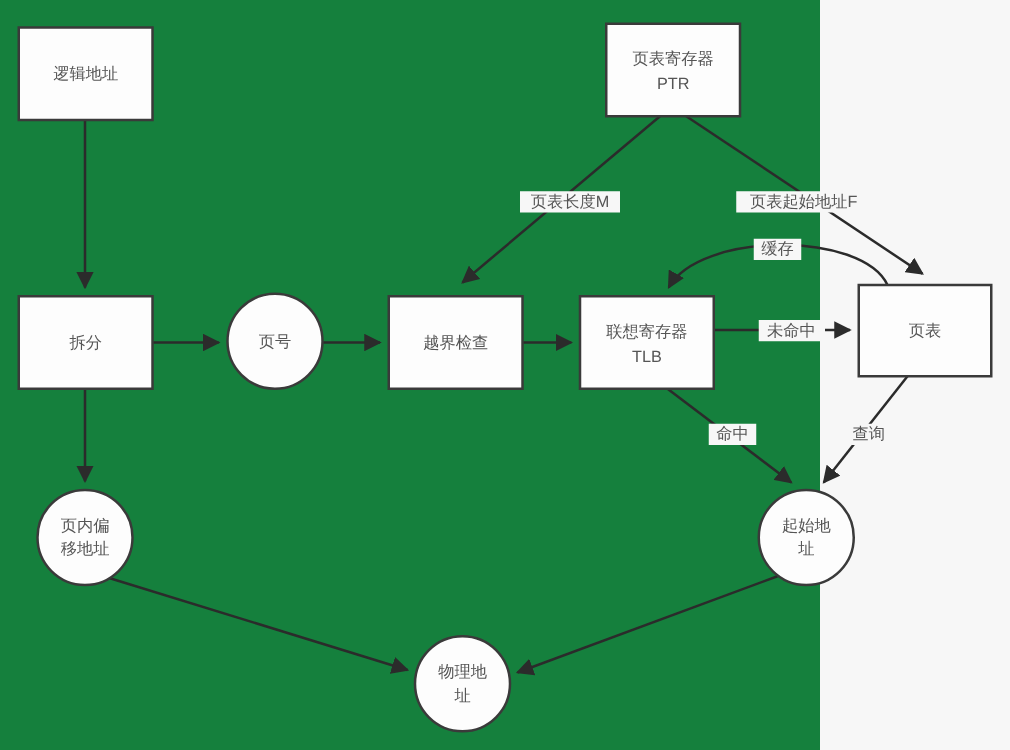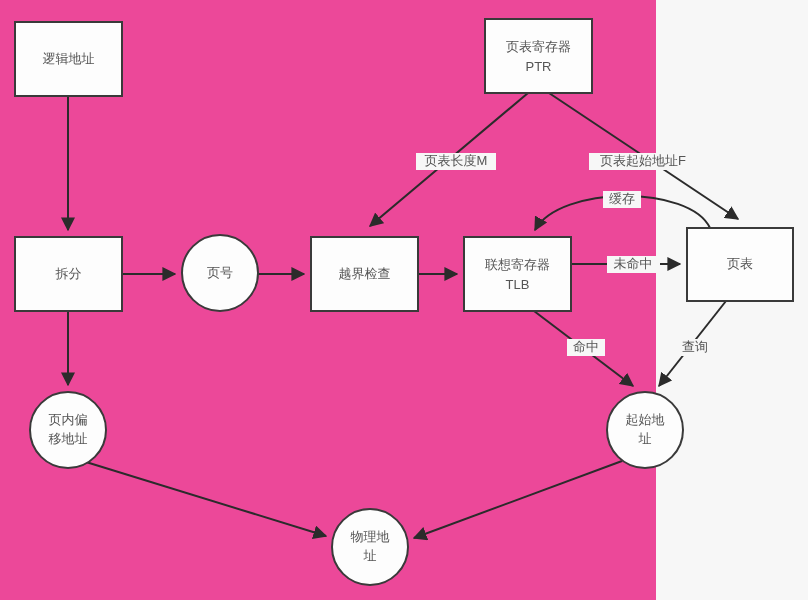--- a/index.html
+++ b/index.html
@@ -10,21 +10,21 @@
   body {
     width: 808px;
     height: 600px;
     overflow: hidden;
     font-family: "Liberation Sans", "DejaVu Sans", sans-serif;
   }
   #canvas {
     position: relative;
     width: 656px;
     height: 600px;
-    background: #ec4899;
+    background: #15803d;
   }
   svg#diagram {
     position: absolute;
     top: 0;
     left: 0;
     width: 808px;
     height: 600px;
   }
   .node-shape {
     fill: #fdfdfd;

